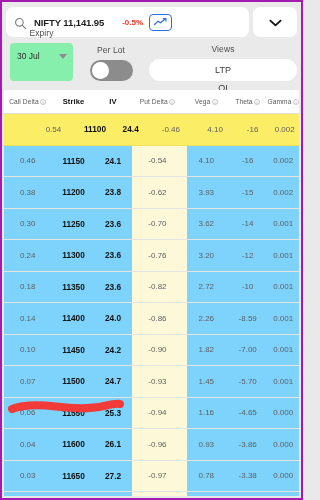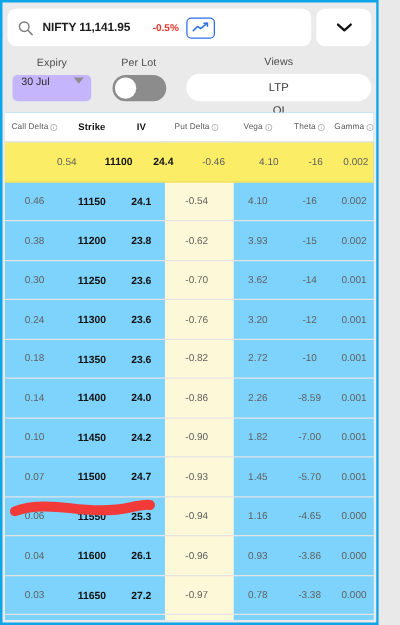--- a/index.html
+++ b/index.html
@@ -7,21 +7,21 @@
     width: 303px; height: 500px;
     overflow: hidden;
     background: #e9e9e9;
     font-family: "Liberation Sans", sans-serif;
     -webkit-font-smoothing: antialiased;
   }
   #screen {
     position: relative;
     width: 303px; height: 500px;
     background: #eaeaea;
-    border: 2px solid #0ea5e9;
+    border: 2px solid #a21caf;
     overflow: hidden;
   }
 
   
   .topbar {
     display: flex;
     gap: 4px;
     padding: 5px 4px 0 4px;
     height: 38px;
   }
@@ -76,22 +76,22 @@
   }
   .ctl { display: flex; flex-direction: column; align-items: center; }
   .ctl-label {
     font-size: 8.5px;
     color: #4d4d4d;
     margin-bottom: 5px;
     letter-spacing: 0.1px;
   }
   .expiry-group { width: 70px; margin-left: 4px; }
   .expiry-select {
-    width: 63px; height: 21px;
-    background: #c4b5fd;
+    width: 63px; height: 38px;
+    background: #86efac;
     border-radius: 4px;
     display: flex; align-items: center;
     justify-content: space-between;
     padding: 0 6px 12px 7px;
   }
   .expiry-val { font-size: 8.5px; color: #2b2b2b; }
   .caret {
     width: 0; height: 0;
     border-left: 4px solid transparent;
     border-right: 4px solid transparent;

